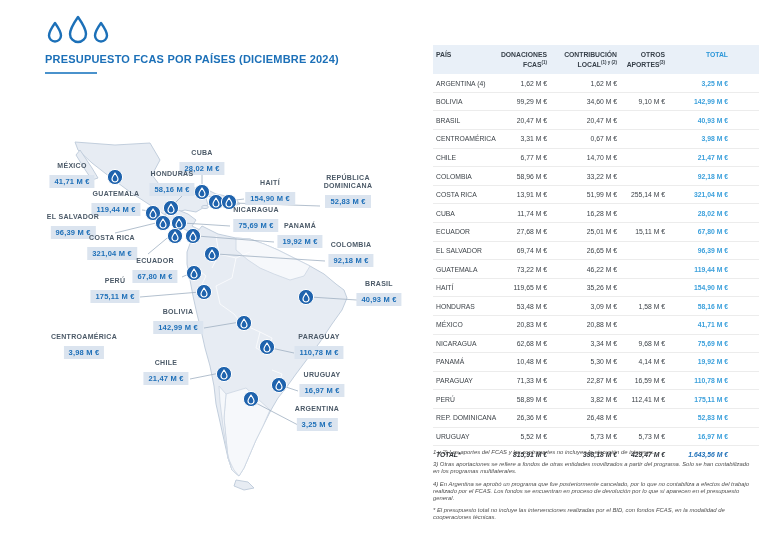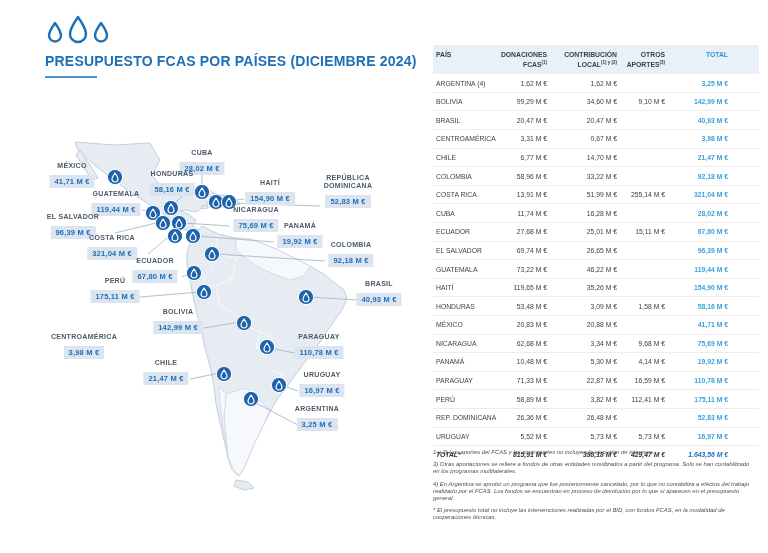--- a/index.html
+++ b/index.html
@@ -4,21 +4,21 @@
 <style>
   html,body{margin:0;padding:0;}
   body{
     width:768px;height:553px;position:relative;background:#ffffff;
     font-family:"Liberation Sans","DejaVu Sans",sans-serif;overflow:hidden;
     -webkit-font-smoothing:antialiased;
   }
   
   .hdr{position:absolute;left:45px;top:14px;width:400px;}
   .hdr .logo{display:block;}
-  .page-title{color:#1c70b8;font-size:14px;font-weight:bold;letter-spacing:.2px;margin-top:5px;}
+  .page-title{color:#1c70b8;font-size:11px;font-weight:bold;letter-spacing:.2px;margin-top:5px;}
   .title-underline{width:52px;height:2px;background:#4a92cc;margin-top:7px;}
   
   .map{position:absolute;left:20px;top:118px;width:410px;height:380px;}
   .map svg{position:absolute;left:0;top:0;}
   .map-label{position:absolute;transform:translateX(-50%);text-align:center;white-space:nowrap;z-index:3;}
   .map-label.wrap{white-space:normal;width:72px;}
   .ml-name{font-size:7px;font-weight:bold;color:#4c5a68;letter-spacing:.3px;line-height:8px;}
   .ml-chip{display:inline-block;background:#dbe4ef;color:#1d6fb8;font-weight:bold;font-size:7.5px;
            padding:2px 5px 1.5px;margin-top:1px;letter-spacing:.2px;}
   

